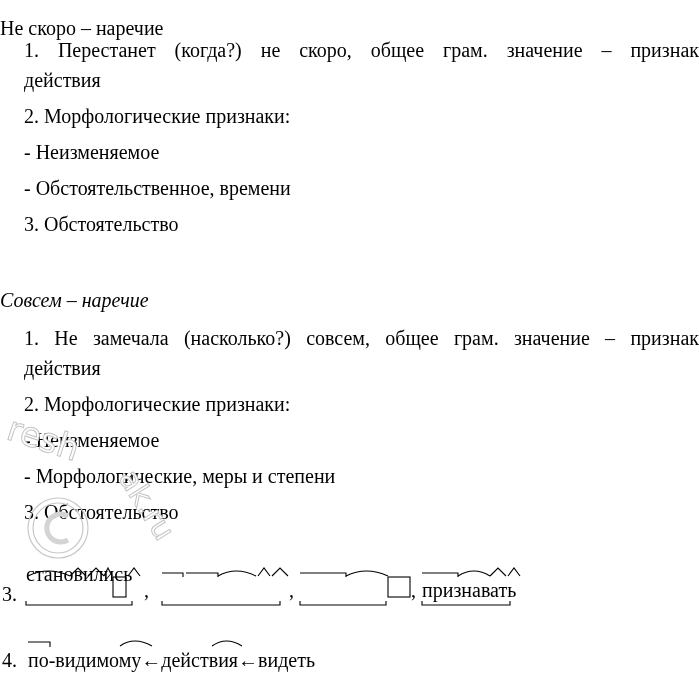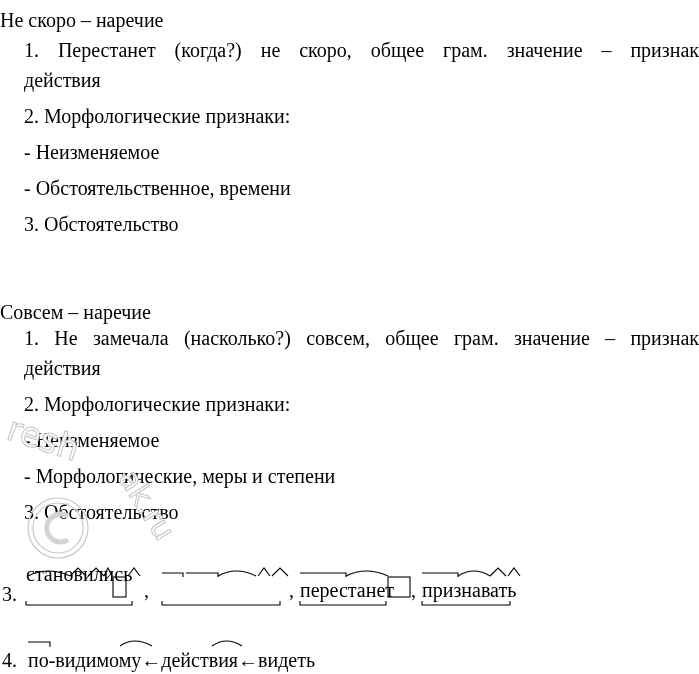--- a/index.html
+++ b/index.html
@@ -57,29 +57,29 @@
     svg.marks {
       position: absolute;
       left: 0;
       top: 0;
       overflow: visible;
     }
   </style>
 </head>
 <body>
 
-<div class="line" style="left:0; top:8px;text-align:center;">Не скоро – наречие</div>
+<div class="line" style="left:0; top:16px;text-align:center;">Не скоро – наречие</div>
 <div class="line justify" style="left:24px; top:38px; width:675px;">1. Перестанет (когда?) не скоро, общее грам. значение – признак</div>
 <div class="line" style="left:24px; top:68px;">действия</div>
 <div class="line" style="left:24px; top:104px;">2. Морфологические признаки:</div>
 <div class="line" style="left:24px; top:140px;">- Неизменяемое</div>
 <div class="line" style="left:24px; top:176px;">- Обстоятельственное, времени</div>
 <div class="line" style="left:24px; top:212px;">3. Обстоятельство</div>
 
-<div class="line" style="left:0; top:300px;">Совсем – наречие</div>
+<div class="line" style="left:0; top:288px;font-style:italic;">Совсем – наречие</div>
 <div class="line justify" style="left:24px; top:326px; width:675px;">1. Не замечала (насколько?) совсем, общее грам. значение – признак</div>
 <div class="line" style="left:24px; top:356px;">действия</div>
 <div class="line" style="left:24px; top:392px;">2. Морфологические признаки:</div>
 <div class="line" style="left:24px; top:428px;">- Неизменяемое</div>
 <div class="line" style="left:24px; top:464px;">- Морфологические, меры и степени</div>
 <div class="line" style="left:24px; top:500px;">3. Обстоятельство</div>
 
 <div class="watermark">
   <svg width="180" height="170" viewBox="0 0 180 170">
     <g fill="none" stroke="#c8c8c8" stroke-width="1.2">
@@ -90,21 +90,20 @@
       <path d="M68 106 A14 14 0 1 0 68 130" stroke-width="5" stroke="#d4d4d4"></path>
     </g>
   </svg>
 </div>
 
 <div class="morph">
   <div class="mw" style="left:2px; top:22px;">3.</div>
   <div class="mw" style="left:26px; top:2px;">становились</div>
   <div class="mw" style="left:144px; top:18px;">, </div>
   <div class="mw" style="left:289px; top:18px;">,</div>
-  <div class="mw" style="left:300px; top:18px;">перестанет</div>
   <div class="mw" style="left:411px; top:18px;"> ,</div>
   <div class="mw" style="left:422px; top:18px;">признавать</div>
 
   <svg class="marks" width="699" height="60">
     <g fill="none" stroke="#000" stroke-width="1.1">
 
       <path d="M26 41 L26 45 L132 45 L132 41"></path>
 
       <path d="M28 16 Q48 6 70 16"></path>
 

